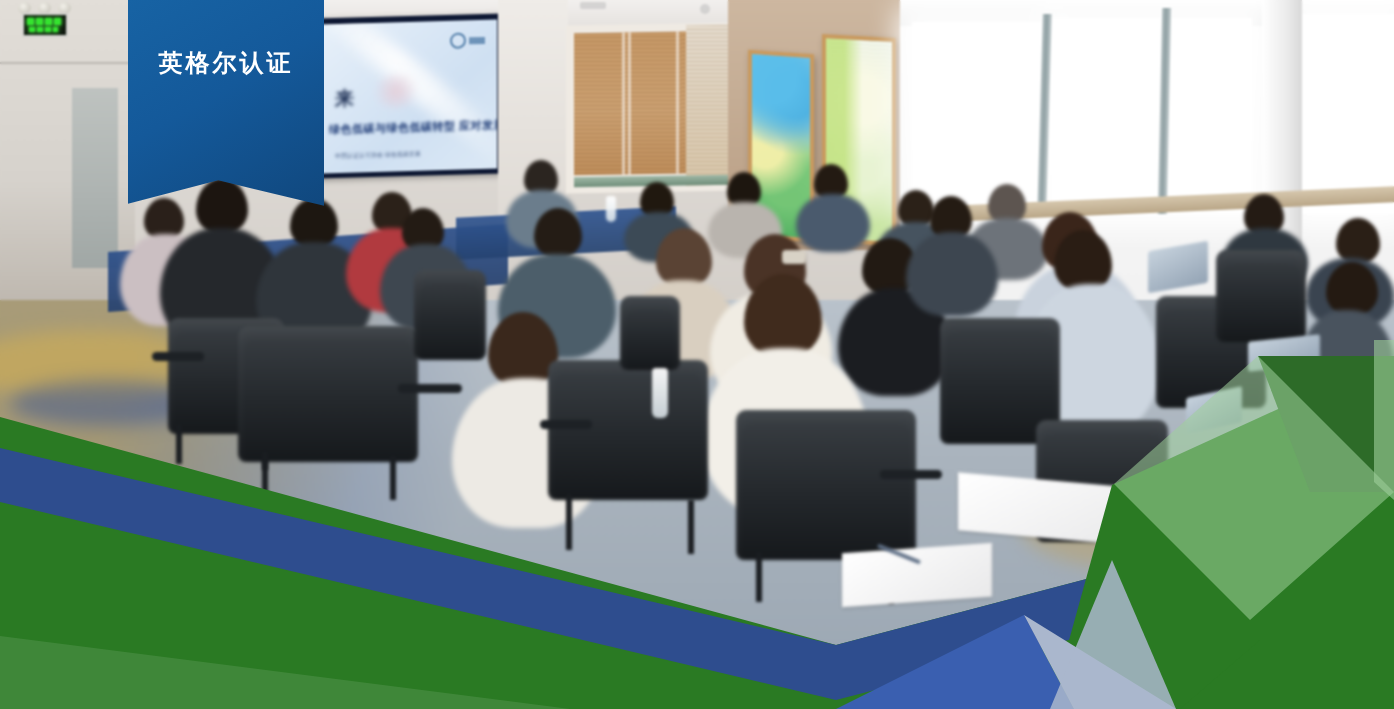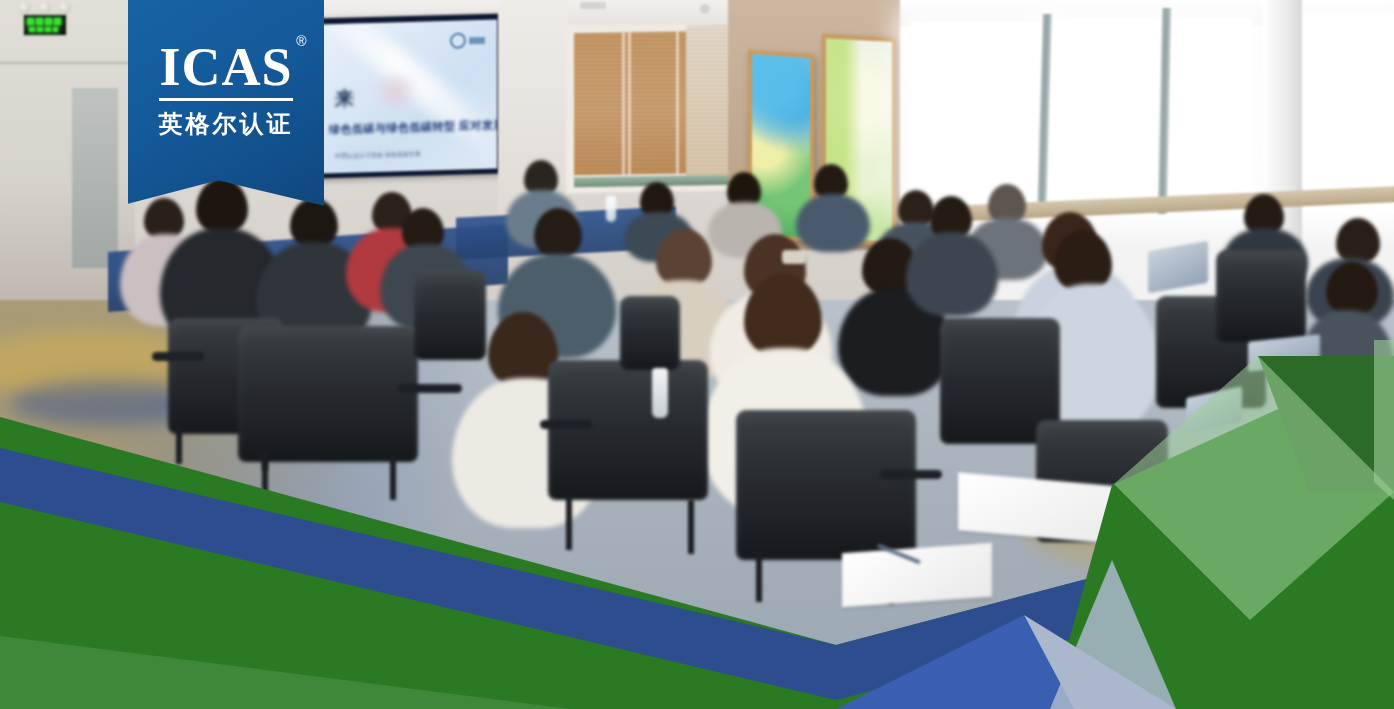--- a/index.html
+++ b/index.html
@@ -587,24 +587,20 @@
     <div class="chair-arm" style="left:876px;top:552px;width:46px;height:4px;background:#5f6f86;transform:rotate(22deg)"></div>
     <div class="tablet" style="left:1148px;top:246px;width:60px;height:42px;transform:skewY(-10deg)"></div>
     <div class="tablet" style="left:1186px;top:392px;width:56px;height:36px;transform:skewY(-12deg)"></div>
     <div class="tablet" style="left:1248px;top:338px;width:72px;height:30px;transform:skewY(-6deg)"></div>
 
     <div class="photo-blur"></div>
   </div>
 
   <div class="logo-block">
     <div class="logo-inner">
-      <div class="logo-word">
-        <span>ICAS</span>
-        <span class="logo-reg">®</span>
-      </div>
       <div class="logo-cn">英格尔认证</div>
     </div>
   </div>
 
   <div class="geo">
     <svg viewBox="0 0 1394 709" preserveAspectRatio="none">
 
       <polygon points="0,417 836,645 836,709 0,709" fill="#2a7a23"></polygon>
       <polygon points="836,645 1394,498 1394,709 836,709" fill="#2a7a23"></polygon>
 

